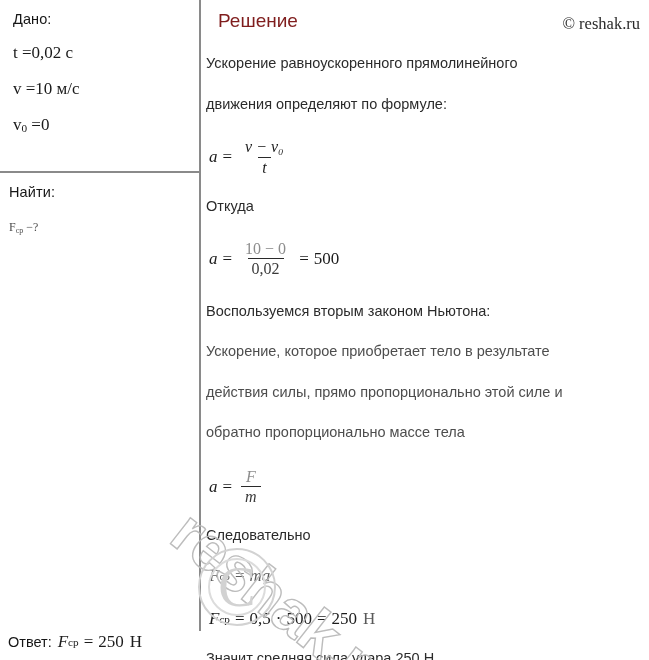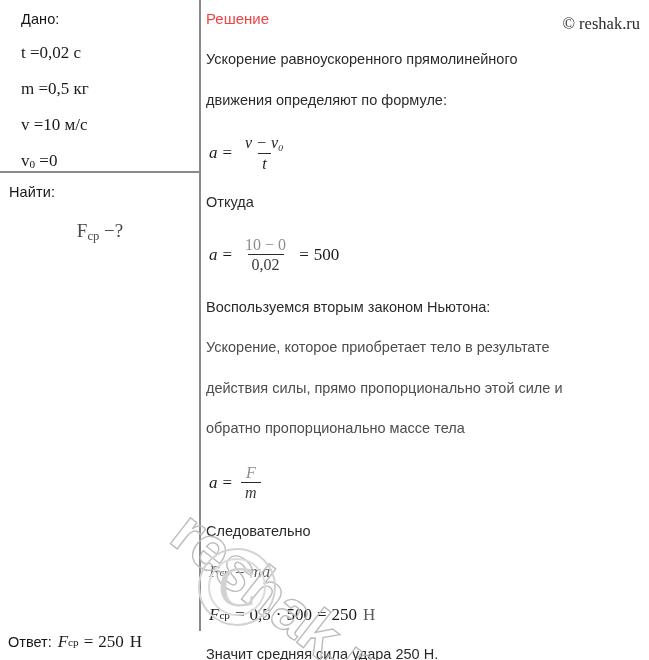--- a/index.html
+++ b/index.html
@@ -38,21 +38,21 @@
     left: 0;
     top: 171px;
     width: 200px;
     height: 2px;
     background: #8a8a8a;
   }
 
   
   #given-col {
     position: absolute;
-    left: 12px;
+    left: 4px;
     top: 0;
     width: 199px;
     height: 631px;
     box-sizing: border-box;
     padding: 12px 20px 0 8px;
   }
   .col-heading {
     font-size: 14.5px;
     line-height: 1;
     margin: 0 0 17px 1px;
@@ -73,42 +73,41 @@
     position: absolute;
     left: 0;
     top: 173px;
     width: 199px;
     box-sizing: border-box;
     padding: 12px 8px 0 8px;
   }
   #find-block .col-heading { margin-bottom: 21px; }
   .find-line {
     font-family: "Liberation Serif", serif;
-    font-size: 19px;
+    font-size: 12px;
     line-height: 1;
     margin: 0 0 0 1px;
     color: #4a4a4a;
     white-space: nowrap;
-    text-align: center;
   }
 
   
   #solution-col {
     position: absolute;
     left: 206px;
     top: 0;
     width: 443px;
     padding-top: 11px;
     box-sizing: border-box;
   }
   .sol-heading {
-    font-size: 15px;
-    line-height: 1;
-    margin: 0 0 26px 0;
-    color: #ef4444;
+    font-size: 19px;
+    line-height: 1;
+    margin: 0 0 26px 12px;
+    color: #7f1d1d;
   }
   .sol-text {
     font-size: 14.5px;
     line-height: 1;
     margin: 0 7px 26px 0;
     color: #2b2b2b;
     white-space: nowrap;
   }
   .sol-text.faded { color: #4d4d4d; }
   .sol-text.tight { margin-bottom: 24px; }
@@ -240,25 +239,20 @@
 
   <div id="given-col">
     <div class="col-heading">Дано:</div>
 
     <div class="given-line">
       <span class="it">t</span>
       <span class="op">=</span><span>0,02</span>
       <span>с</span>
     </div>
 
-    <div class="given-line">
-      <span class="it">m</span>
-      <span class="op">=</span><span>0,5</span>
-      <span>кг</span>
-    </div>
 
     <div class="given-line">
       <span class="it">v</span>
       <span class="op">=</span><span>10</span>
       <span>м/с</span>
     </div>
 
     <div class="given-line">
       <span class="it">v</span><sub>0</sub>
       <span class="op">=</span><span>0</span>

